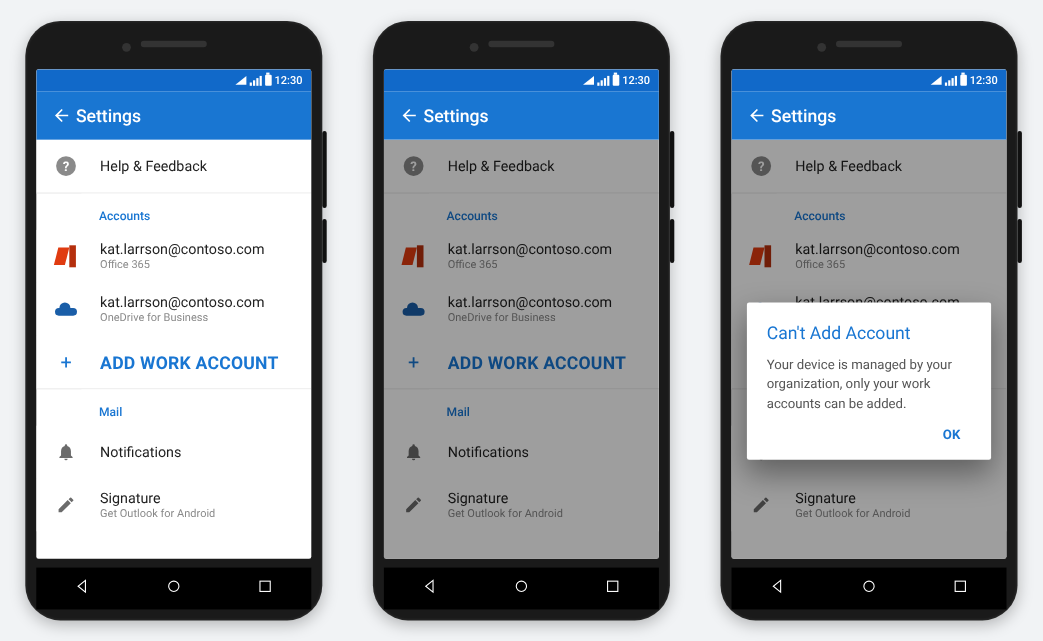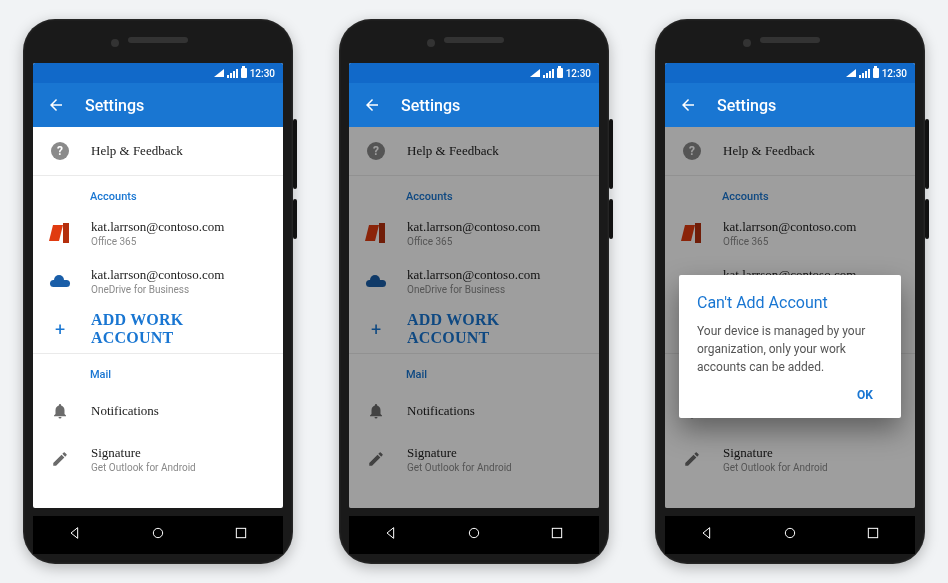--- a/index.html
+++ b/index.html
@@ -12,28 +12,28 @@
   .camera{width:8px;height:8px;background:#333;border-radius:50%;position:absolute;top:20px;left:88px;}
   .screen{background:#fff;width:100%;height:445px;margin-top:20px;border-radius:2px;overflow:hidden;position:relative;}
   .statusbar{height:20px;background:#1169c9;color:#fff;display:flex;justify-content:flex-end;align-items:center;padding:0 8px;font-size:10px;font-weight:500;gap:3px;}
   .sb-icon{display:inline-block;}
   .sb-tri{width:0;height:0;border-left:0 solid transparent;border-right:10px solid transparent;border-bottom:8px solid #fff;transform:scaleX(-1);}
   .sb-sig{display:flex;align-items:flex-end;gap:1px;}
   .sb-sig span{width:2px;background:#fff;}
   .sb-sig span:nth-child(1){height:3px;} .sb-sig span:nth-child(2){height:5px;} .sb-sig span:nth-child(3){height:7px;} .sb-sig span:nth-child(4){height:9px;}
   .sb-batt{width:6px;height:10px;background:#fff;border-radius:1px;position:relative;}
   .sb-batt::before{content:"";position:absolute;top:-2px;left:1.5px;width:3px;height:2px;background:#fff;}
-  .appbar{height:44px;background:#1976d2;color:#fff;display:flex;align-items:center;padding:0 14px;gap:20px;text-align:center;}
+  .appbar{height:44px;background:#1976d2;color:#fff;display:flex;align-items:center;padding:0 14px;gap:4px;text-align:center;}
   .back-icon svg{width:18px;height:18px;display:block;}
   .appbar-title{font-size:16px;font-weight:500;}
   .content{height:calc(100% - 64px);overflow:hidden;position:relative;}
   .row{display:flex;align-items:center;height:48px;padding:0 16px;gap:20px;background:#fff;}
   .row .icon{width:22px;display:flex;justify-content:center;align-items:center;flex-shrink:0;}
   .row .txt{flex:1;}
-  .row .primary{font-size:13px;color:#212121;font-family:Liberation Serif, serif;}
+  .row .primary{font-size:13px;color:#212121;}
   .row .secondary{font-size:10px;color:#8a8a8a;margin-top:1px;}
   .section{font-size:11px;color:#1976d2;font-weight:500;padding:14px 16px 6px;background:#fff;margin-left:41px;}
   .divider{height:1px;background:#eaeaea;}
   .row.action .primary{color:#1976d2;font-weight:700;letter-spacing:.2px;font-size:16px;}
   .plus{color:#1976d2;font-size:18px;font-weight:400;}
   .navbar{position:absolute;bottom:10px;left:10px;right:10px;height:38px;background:#000;display:flex;justify-content:space-around;align-items:center;}
   .navbar svg{width:16px;height:16px;}
   .scrim{position:absolute;inset:0;background:rgba(0,0,0,.38);}
   .sheet{position:absolute;bottom:0;left:0;right:0;background:#fff;box-shadow:0 -4px 10px rgba(0,0,0,.2);}
   .sheet .row{height:44px;}

